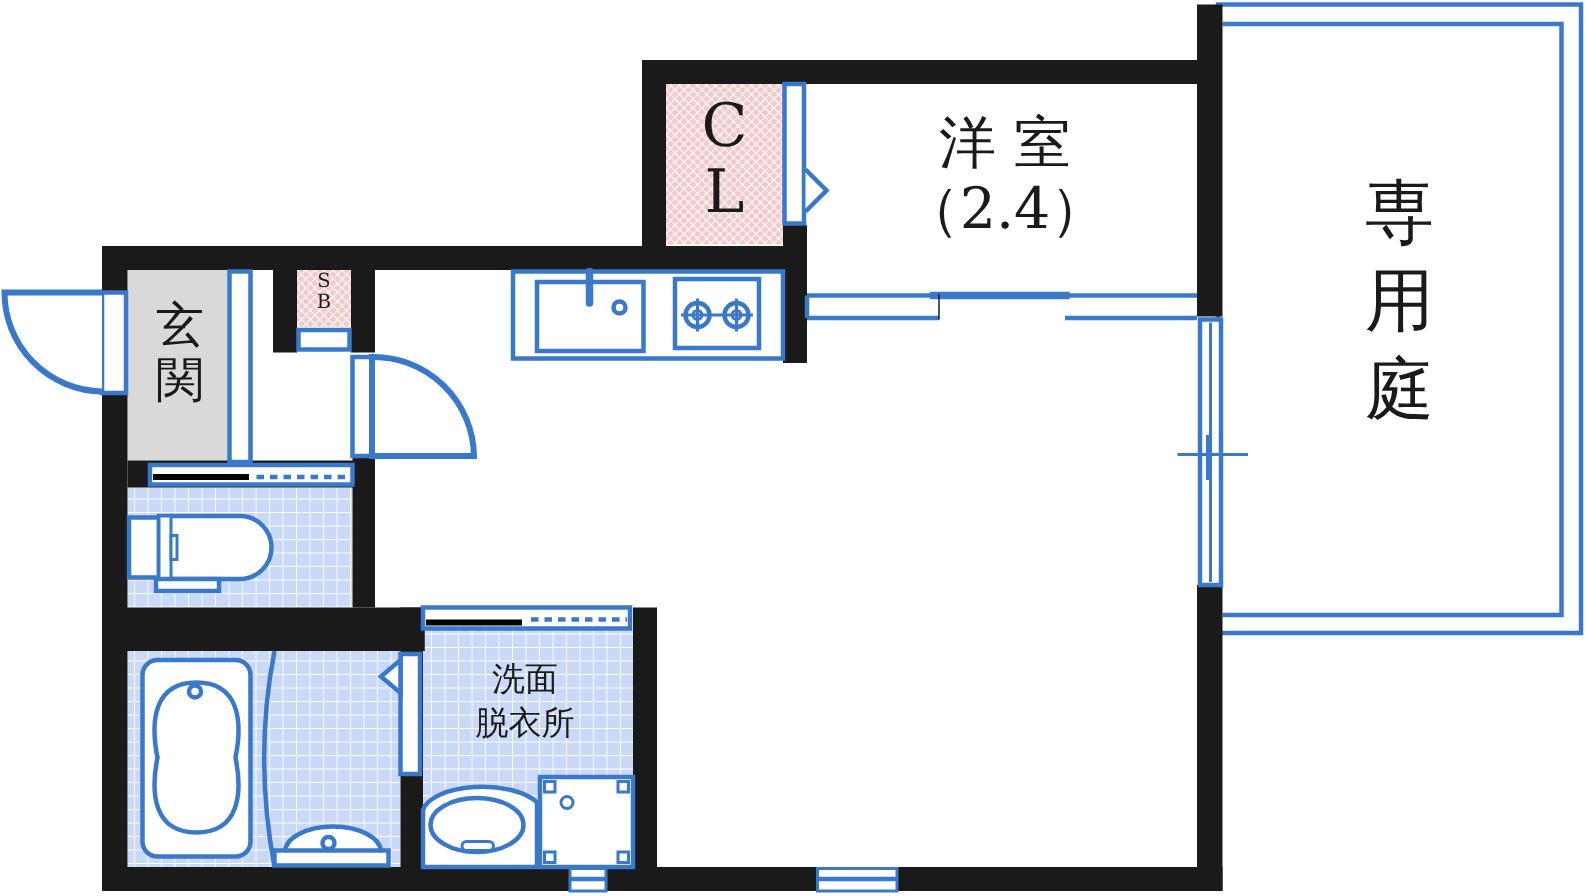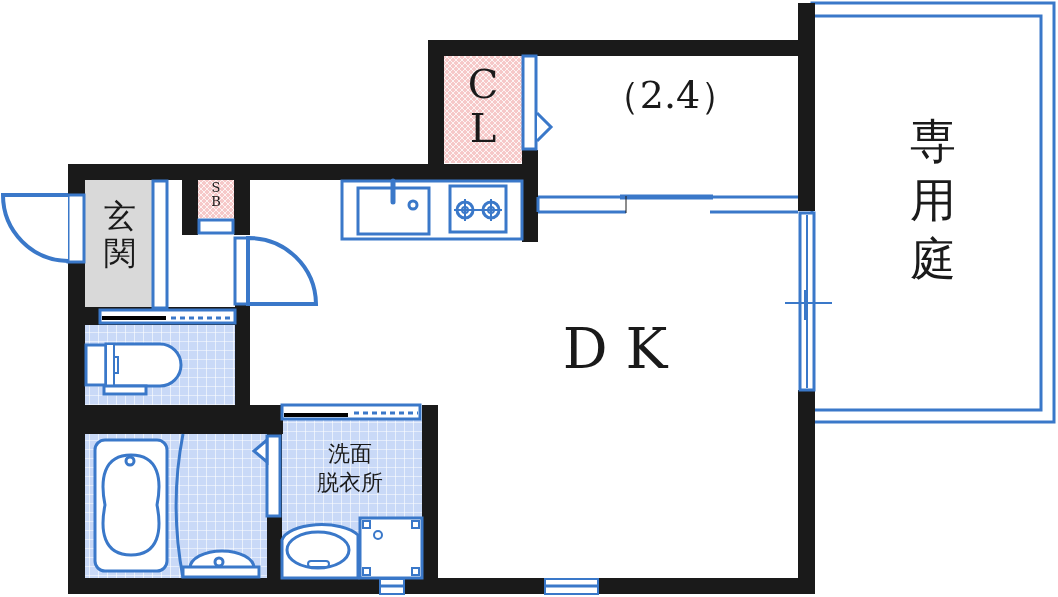--- a/index.html
+++ b/index.html
@@ -190,25 +190,25 @@
   <div>S</div>
   <div>B</div>
 </div>
 
 <div class="room-label" style="left:460px; top:62px; width:46px; font-size:40px; line-height:1.1;">
   <div>C</div>
   <div>L</div>
 </div>
 
 <div class="room-label" style="left:580px; top:74px; width:180px; font-size:38px;">
+  <div>洋 室</div>
   <div>（2.4）</div>
 </div>
 
 <div class="room-label" style="left:505px; top:318px; width:220px; font-size:56px; line-height:1.1;">
-  <div>D K</div>
 </div>
 
 <div class="room-label" style="left:300px; top:440px; width:100px; font-size:22px; line-height:1.3;">
   <div>洗面</div>
   <div>脱衣所</div>
 </div>
 
 <div class="room-label" style="left:905px; top:112px; width:56px; font-size:46px; line-height:1.28;">
   <div>専</div>
   <div>用</div>

